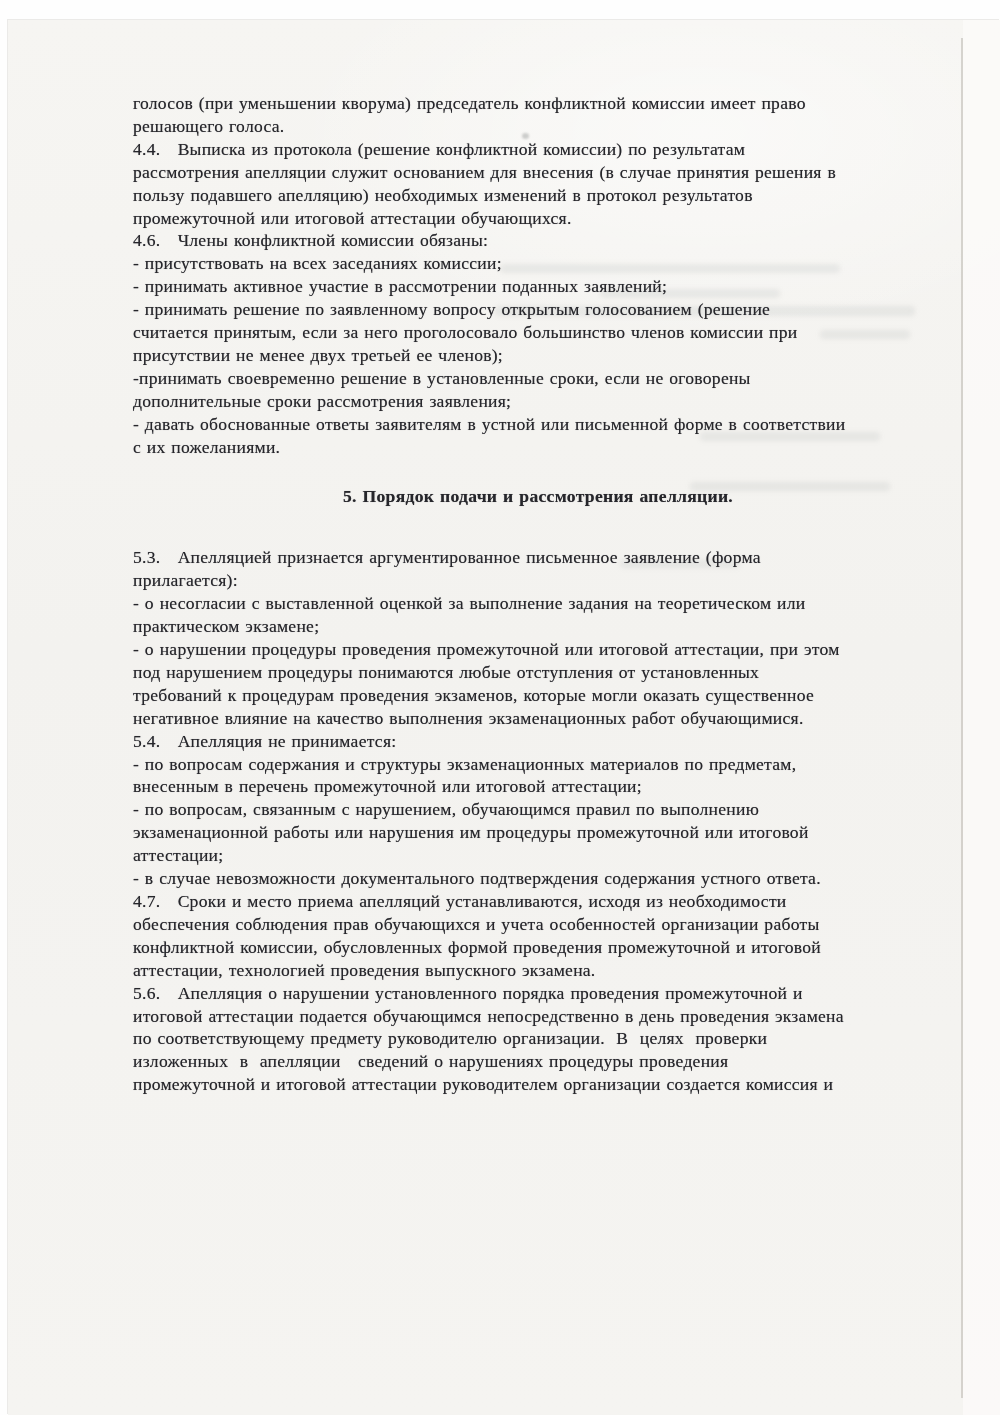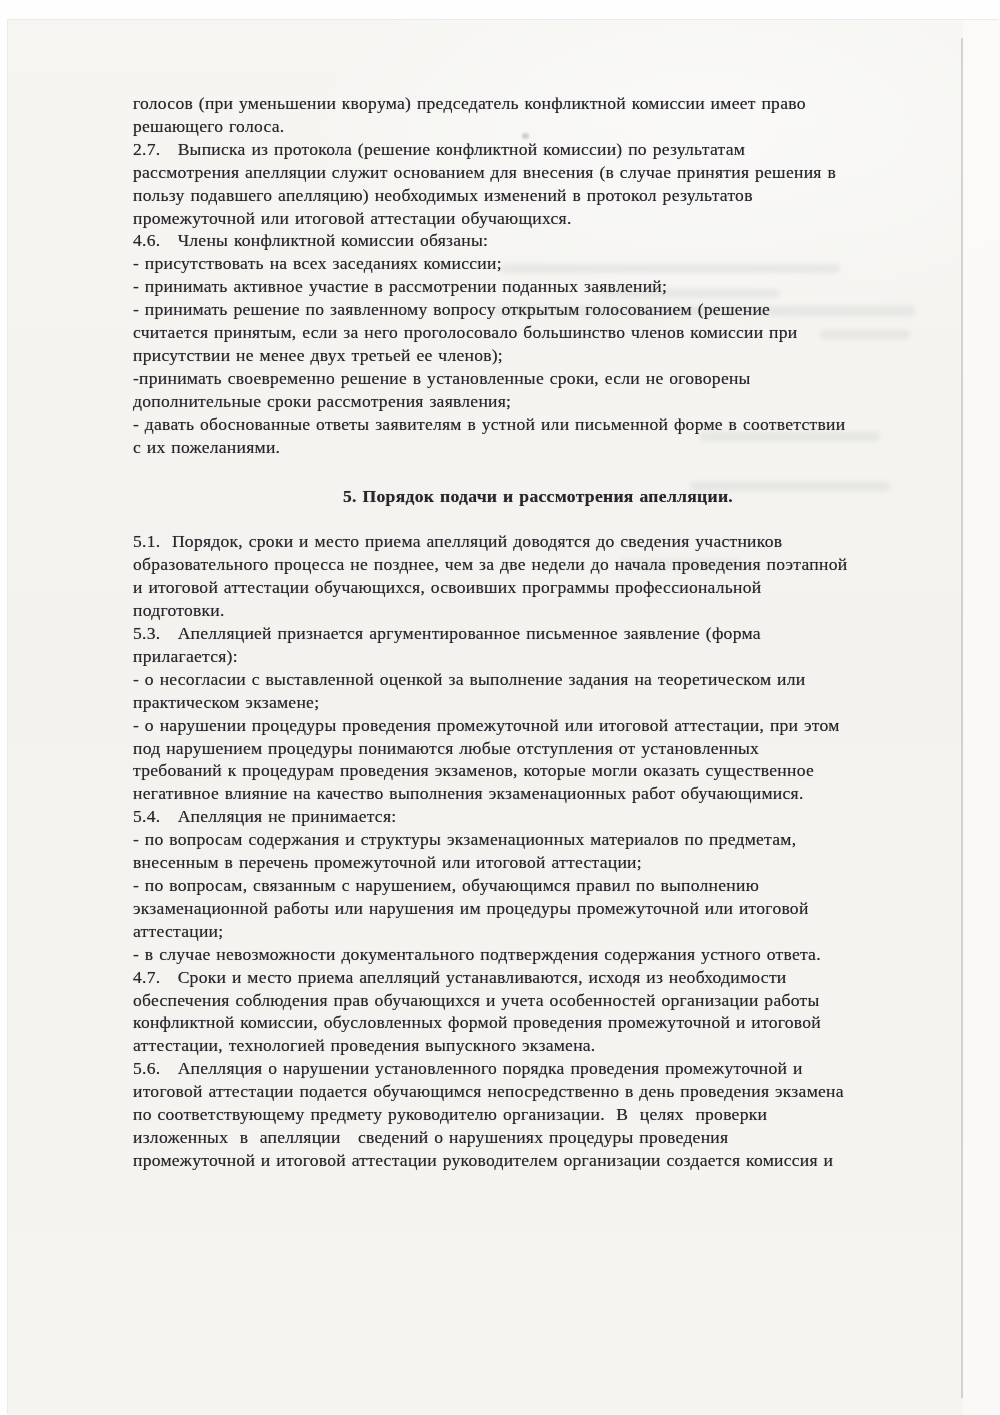--- a/index.html
+++ b/index.html
@@ -62,21 +62,21 @@
   }
   .para {
     white-space: pre; 
     margin: 0;
   }
   .heading {
     white-space: pre;
     text-align: center;
     font-weight: bold;
     letter-spacing: 0.3px;
-    margin: 26px 0 23px 0;
+    margin: 26px 0 39px 0;
   }
   
   .ghost {
     position: absolute;
     background: rgba(112,120,114,0.10);
     border-radius: 4px;
     filter: blur(2.6px);
   }
   .g1 { left: 492px; top: 244px; width: 340px; height: 9px; }
   .g2 { left: 592px; top: 269px; width: 180px; height: 9px; }
@@ -98,41 +98,37 @@
     <div class="ghost g3"></div>
     <div class="ghost g4"></div>
     <div class="ghost g5"></div>
     <div class="ghost g6"></div>
     <div class="ghost g7"></div>
     <div class="ghost g8"></div>
 
     <div class="text-col">
       <div class="para">голосов (при уменьшении кворума) председатель конфликтной комиссии имеет право
 решающего голоса.</div>
-      <div class="para">2.7.   Выписка из протокола (решение конфликтной комиссии) по результатам
+      <div class="para">4.4.   Выписка из протокола (решение конфликтной комиссии) по результатам
 рассмотрения апелляции служит основанием для внесения (в случае принятия решения в
 пользу подавшего апелляцию) необходимых изменений в протокол результатов
 промежуточной или итоговой аттестации обучающихся.</div>
       <div class="para">4.6.   Члены конфликтной комиссии обязаны:
 - присутствовать на всех заседаниях комиссии;
 - принимать активное участие в рассмотрении поданных заявлений;
 - принимать решение по заявленному вопросу открытым голосованием (решение
 считается принятым, если за него проголосовало большинство членов комиссии при
 присутствии не менее двух третьей ее членов);
 -принимать своевременно решение в установленные сроки, если не оговорены
 дополнительные сроки рассмотрения заявления;
 - давать обоснованные ответы заявителям в устной или письменной форме в соответствии
 с их пожеланиями.</div>
 
       <div class="heading">5. Порядок подачи и рассмотрения апелляции.</div>
 
-      <div class="para">5.1.  Порядок, сроки и место приема апелляций доводятся до сведения участников
-образовательного процесса не позднее, чем за две недели до начала проведения поэтапной
-и итоговой аттестации обучающихся, освоивших программы профессиональной
-подготовки.</div>
       <div class="para">5.3.   Апелляцией признается аргументированное письменное заявление (форма
 прилагается):
 - о несогласии с выставленной оценкой за выполнение задания на теоретическом или
 практическом экзамене;
 - о нарушении процедуры проведения промежуточной или итоговой аттестации, при этом
 под нарушением процедуры понимаются любые отступления от установленных
 требований к процедурам проведения экзаменов, которые могли оказать существенное
 негативное влияние на качество выполнения экзаменационных работ обучающимися.</div>
       <div class="para">5.4.   Апелляция не принимается:
 - по вопросам содержания и структуры экзаменационных материалов по предметам,

